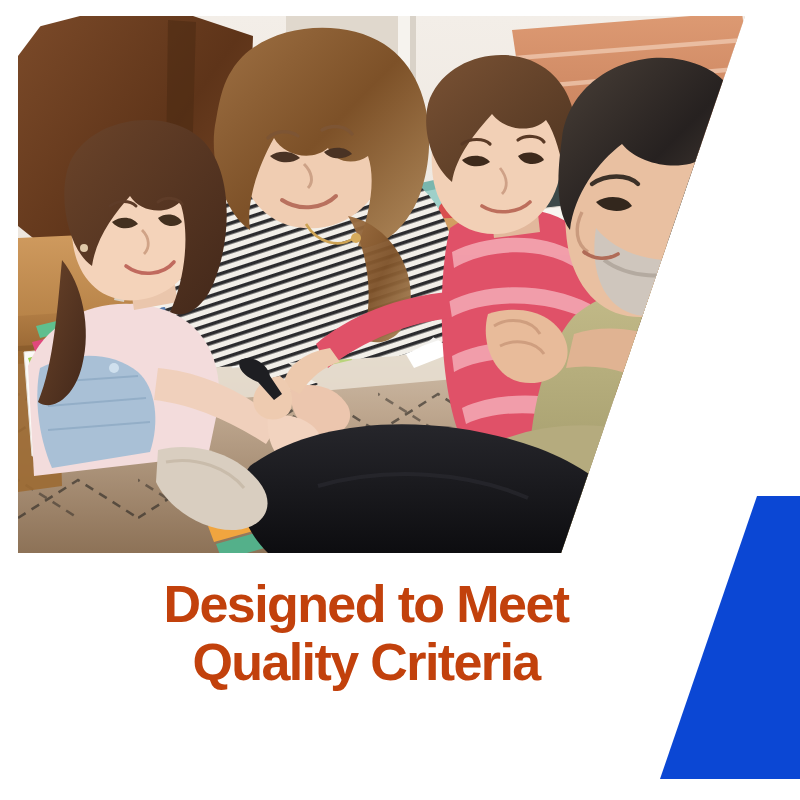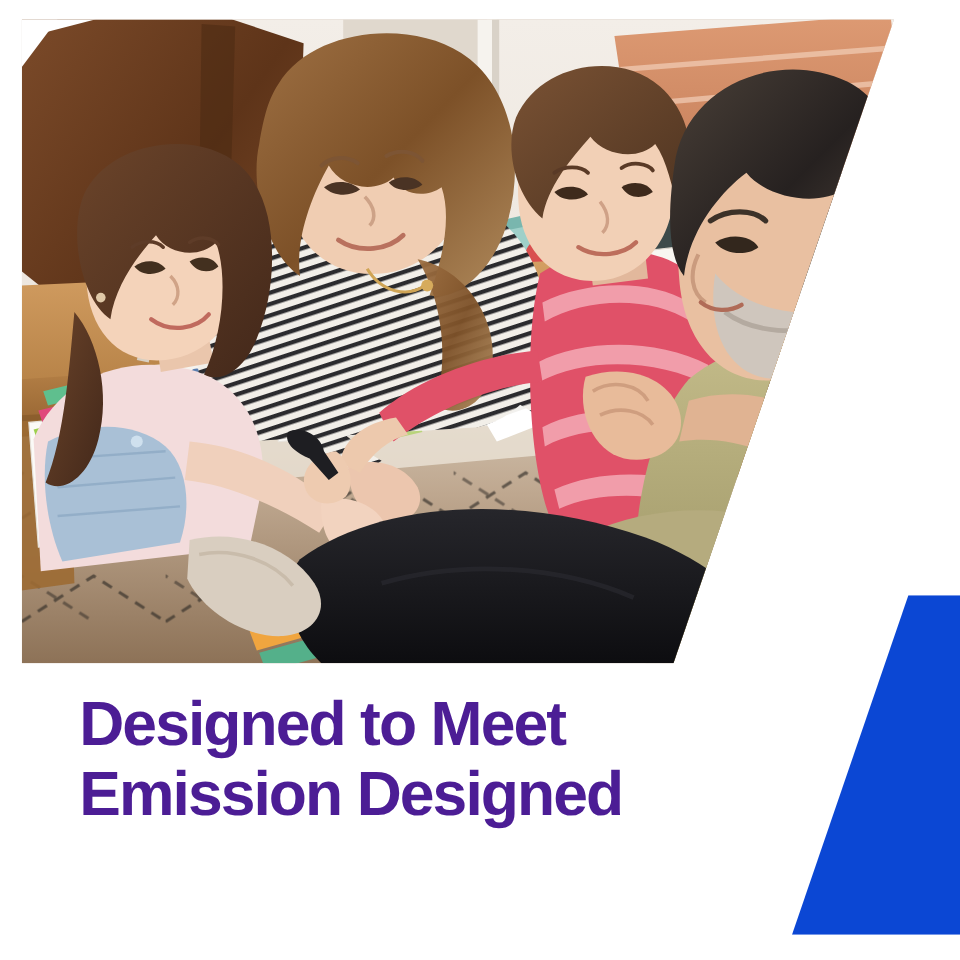--- a/index.html
+++ b/index.html
@@ -63,22 +63,23 @@
     top: 575px;
     width: 600px;
   }
   .headline-line {
     display: block;
     font-family: "Liberation Sans", sans-serif;
     font-weight: 700;
     font-size: 52px;
     line-height: 58px;
     letter-spacing: -1.6px;
-    color: #4c1d95;
+    color: #c2410c;
     white-space: nowrap;
+    text-align: center;
   }
 </style>
 </head>
 <body>
 
 <div id="canvas">
 
   <div class="photo-block">
     <div class="photo-clip">
       <svg class="photo-svg" viewBox="0 0 730 537" preserveAspectRatio="xMidYMid slice">
@@ -415,16 +416,16 @@
   </div>
 
   <div class="accent-blue">
     <svg viewBox="0 0 145 283" preserveAspectRatio="none">
       <polygon points="102,0 145,0 145,283 5,283" fill="#0b47d4"></polygon>
     </svg>
   </div>
 
   <div class="headline">
     <span class="headline-line">Designed to Meet</span>
-    <span class="headline-line">Emission Designed</span>
+    <span class="headline-line">Quality Criteria</span>
   </div>
 
 </div>
 
 </body></html>

